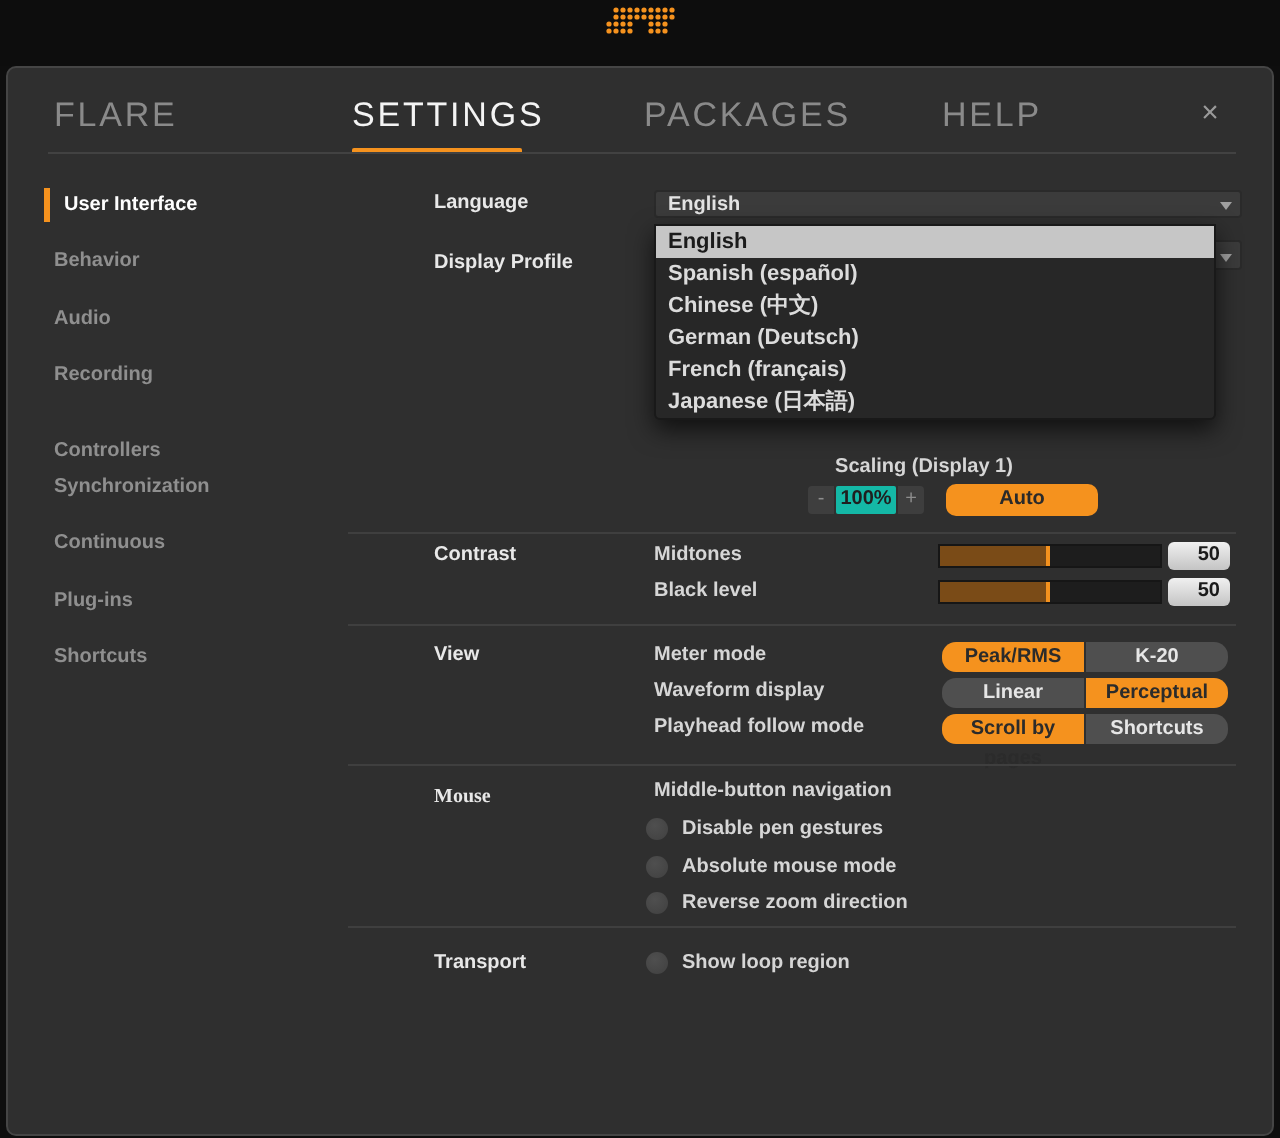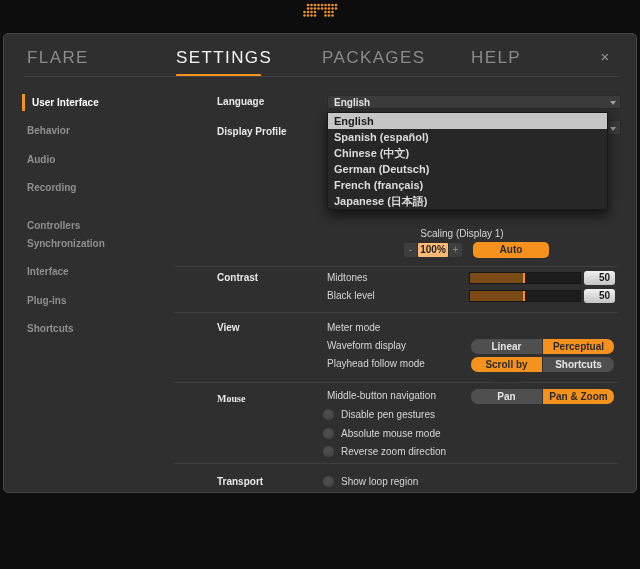--- a/index.html
+++ b/index.html
@@ -10,61 +10,61 @@
     -webkit-font-smoothing:antialiased;
   }
   .abs{position:absolute;}
 
   
   .topbar{left:0;top:0;width:640px;height:33px;background:#0d0d0d;}
   .logo{left:303px;top:3px;width:35px;height:15px;}
 
   
   .dialog{
-    left:3px;top:33px;width:634px;height:460px;box-sizing:border-box;
+    left:3px;top:33px;width:634px;height:535px;box-sizing:border-box;
     background:#2f2f2f;border:1px solid #454545;border-radius:5px;
   }
 
   
   .tab{top:13px;height:22px;line-height:22px;font-size:17px;letter-spacing:1.4px;
        color:#8a8a8a;font-weight:400;cursor:default;}
   .tab.active{color:#f4f4f4;}
   .tab-underline{left:172px;top:40px;width:85px;height:3px;background:#f5921e;border-radius:1px;}
   .hdr-divider{left:20px;top:42px;width:594px;height:1px;background:#424242;}
   .close-btn{left:592px;top:13px;width:18px;height:20px;line-height:20px;text-align:center;
              color:#9a9a9a;font-size:15px;}
 
   
   .sb-item{left:23px;height:14px;line-height:14px;font-size:10px;font-weight:700;color:#8f8f8f;}
   .sb-item.active{left:28px;color:#ffffff;}
   .sb-bar{left:18px;top:60px;width:3px;height:17px;background:#f5921e;}
 
   
   .lbl1{height:14px;line-height:14px;font-size:10px;font-weight:700;color:#e8e8e8;margin-left:40px;}
-  .lbl2{height:14px;line-height:14px;font-size:10px;font-weight:400;color:#d6d6d6;}
+  .lbl2{height:14px;line-height:14px;font-size:10px;font-weight:700;color:#d6d6d6;}
 
   .divider{left:170px;width:444px;height:1px;background:#3f3f3f;}
 
   
   .select{box-sizing:border-box;background:#3b3b3b;border:1px solid #2a2a2a;border-radius:2px;
           font-size:10px;font-weight:700;color:#e3e3e3;line-height:12px;padding:1px 0 0 6px;}
   .chev{position:absolute;right:4px;top:5px;width:0;height:0;
         border-left:3px solid transparent;border-right:3px solid transparent;
         border-top:4px solid #a0a0a0;}
 
   
   .ddlist{left:323px;top:78px;width:279px;background:#272727;border:1px solid #191919;
           border-radius:0 0 3px 3px;box-shadow:0 5px 12px rgba(0,0,0,.65);z-index:5;}
   .dditem{height:16px;line-height:16px;font-size:11px;font-weight:700;color:#dcdcdc;padding-left:6px;}
   .dditem.selected{background:#c6c6c6;color:#1b1b1b;}
 
   
   .step-btn{box-sizing:border-box;width:13px;height:14px;background:#3e3e3e;color:#8d8d8d;
             font-size:10px;line-height:14px;text-align:center;}
-  .step-val{width:30px;height:14px;background:#fdba74;color:#1f1f1f;font-size:10px;font-weight:700;
+  .step-val{width:30px;height:14px;background:#14b8a6;color:#1f1f1f;font-size:10px;font-weight:700;
             line-height:14px;text-align:center;border-radius:1px;}
   .btn-orange{background:#f5921e;color:#2a2a2a;font-size:10px;font-weight:700;text-align:center;
               border-radius:5px;}
 
   
   .slider{width:112px;height:12px;background:#1d1d1d;border:1px solid #161616;box-sizing:border-box;}
   .slider .fill{height:100%;background:#7a4b17;border-right:2px solid #f5921e;box-sizing:border-box;}
   .valbox{width:31px;height:14px;background:linear-gradient(#f0f0f0,#c4c4c4);border-radius:3px;
           color:#1a1a1a;font-size:10px;font-weight:700;line-height:14px;text-align:right;
           padding-right:5px;box-sizing:border-box;}
@@ -133,21 +133,21 @@
   <div class="abs tab-underline"></div>
   <div class="abs hdr-divider"></div>
 
   <div class="abs sb-bar"></div>
   <div class="abs sb-item active" style="top:62px;">User Interface</div>
   <div class="abs sb-item" style="top:90px;">Behavior</div>
   <div class="abs sb-item" style="top:119px;">Audio</div>
   <div class="abs sb-item" style="top:147px;">Recording</div>
   <div class="abs sb-item" style="top:185px;">Controllers</div>
   <div class="abs sb-item" style="top:203px;">Synchronization</div>
-  <div class="abs sb-item" style="top:231px;">Interface</div>
+  <div class="abs sb-item" style="top:231px;">Continuous</div>
   <div class="abs sb-item" style="top:260px;">Plug-ins</div>
   <div class="abs sb-item" style="top:288px;">Shortcuts</div>
 
   <div class="abs lbl1" style="left:173px;top:61px;">Language</div>
   <div class="abs select" style="left:323px;top:61px;width:294px;height:14px;">
     <span>English</span>
     <span class="chev"></span>
   </div>
 
   <div class="abs lbl1" style="left:173px;top:91px;">Display Profile</div>
@@ -183,42 +183,42 @@
   <div class="abs slider" style="left:465px;top:256px;">
     <div class="fill" style="width: 50%;"></div>
   </div>
   <div class="abs valbox" style="left:580px;top:255px;">50</div>
 
   <div class="abs divider" style="top:278px;"></div>
 
   <div class="abs lbl1" style="left:173px;top:287px;">View</div>
 
   <div class="abs lbl2" style="left:323px;top:287px;">Meter mode</div>
+  <div class="abs segwrap" style="top:287px;">
+    <div class="seg l on">Peak/RMS</div>
+    <div class="seg r off">K-20</div>
+  </div>
 
   <div class="abs lbl2" style="left:323px;top:305px;">Waveform display</div>
   <div class="abs segwrap" style="top:305px;">
     <div class="seg l off">Linear</div>
     <div class="seg r on">Perceptual</div>
   </div>
 
   <div class="abs lbl2" style="left:323px;top:323px;">Playhead follow mode</div>
   <div class="abs segwrap" style="top:323px;">
     <div class="seg l on">Scroll by pages</div>
     <div class="seg r off">Shortcuts</div>
   </div>
 
   <div class="abs divider" style="top:348px;"></div>
 
   <div class="abs lbl1" style="left:173px;top:358px;font-family:Liberation Serif, serif;">Mouse</div>
 
   <div class="abs lbl2" style="left:323px;top:355px;">Middle-button navigation</div>
-  <div class="abs segwrap" style="top:355px;">
-    <div class="seg l off">Pan</div>
-    <div class="seg r on">Pan &amp; Zoom</div>
-  </div>
 
   <div class="abs toggle" style="left:319px;top:375px;"></div>
   <div class="abs lbl2" style="left:337px;top:374px;">Disable pen gestures</div>
 
   <div class="abs toggle" style="left:319px;top:394px;"></div>
   <div class="abs lbl2" style="left:337px;top:393px;">Absolute mouse mode</div>
 
   <div class="abs toggle" style="left:319px;top:412px;"></div>
   <div class="abs lbl2" style="left:337px;top:411px;">Reverse zoom direction</div>
 

